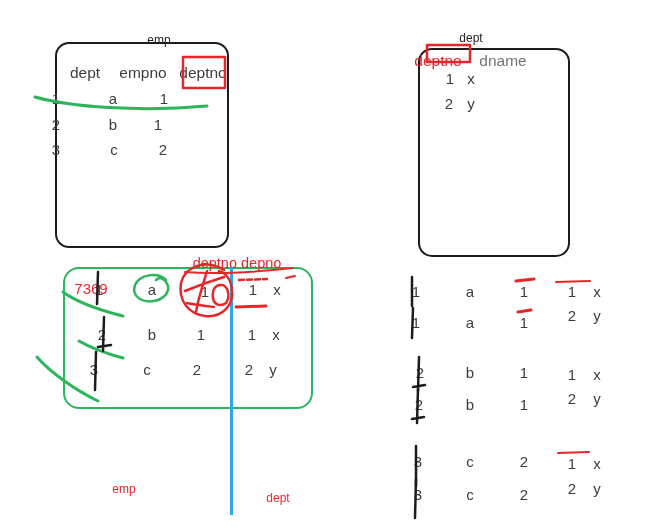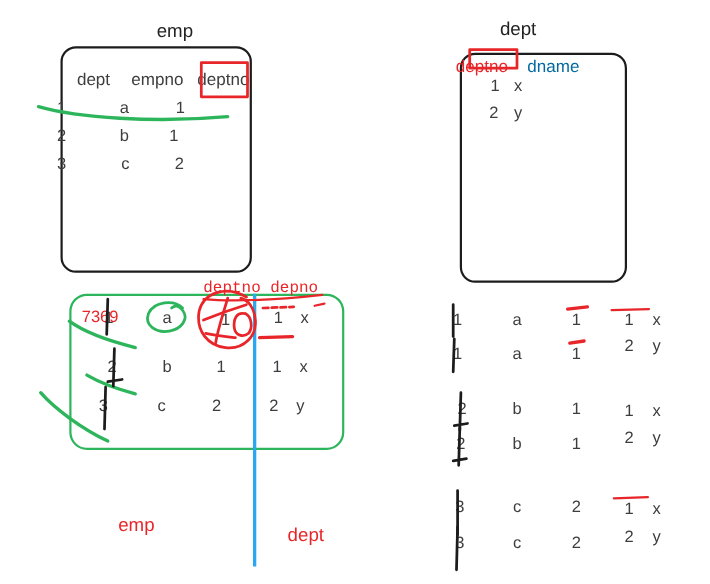--- a/index.html
+++ b/index.html
@@ -5,22 +5,22 @@
   html,body { margin:0; padding:0; background:#ffffff; }
   .canvas {
     position:relative; width:645px; height:531px; background:#ffffff;
     overflow:hidden; font-family:"Liberation Sans", sans-serif;
   }
   .t {
     position:absolute; transform:translate(-50%,-50%);
     font-size:15px; color:#3d3d3d; white-space:nowrap; line-height:1;
   }
   .hdr { font-size:15.5px; }
-  .title { font-size:17px; color:#222222; }
-  .small { font-size:14.5px;font-family:Liberation Mono, monospace; }
+  .title { font-size:12px; color:#222222;margin-top:12px; }
+  .small { font-size:14.5px; }
   .box {
     position:absolute; border:2.5px solid #1c1c1c; border-radius:14px;
     background:transparent;
   }
   .greenbox {
     position:absolute; border:2px solid #2db55c; border-radius:16px;
     background:transparent;
   }
   .blueline { position:absolute; width:3px; background:#29a8f1; }
   svg.overlay { position:absolute; left:0; top:0; pointer-events:none; }
@@ -46,21 +46,21 @@
   <div class="t" style="left:56px;  top:124px">2</div>
   <div class="t" style="left:113px; top:124px">b</div>
   <div class="t" style="left:158px; top:124px">1</div>
   <div class="t" style="left:56px;  top:149px">3</div>
   <div class="t" style="left:114px; top:149px">c</div>
   <div class="t" style="left:163px; top:149px">2</div>
 
   <div class="t title" style="left:471px; top:26px">dept</div>
   <div class="box" style="left:418px; top:48px; width:148px; height:205px"></div>
   <div class="t hdr" style="left: 438px; top: 61px; color: rgb(232, 38, 42);">deptno</div>
-  <div class="t hdr" style="left: 503px; top: 61px; color: #0369a1;">dname</div>
+  <div class="t hdr" style="left: 503px; top: 61px; color: #737373;">dname</div>
 
   <div class="t" style="left:450px; top:78px">1</div>
   <div class="t" style="left:471px; top:78px">x</div>
   <div class="t" style="left:449px; top:103px">2</div>
   <div class="t" style="left:471px; top:103px">y</div>
 
   <div class="greenbox" style="left: 63px; top: 267px; width: 246px; height: 138px; border-color: rgb(45, 181, 92);"></div>
 
   <div class="t small" style="left: 237px; top: 263px; color: rgb(232, 38, 42);">deptno depno</div>
 

